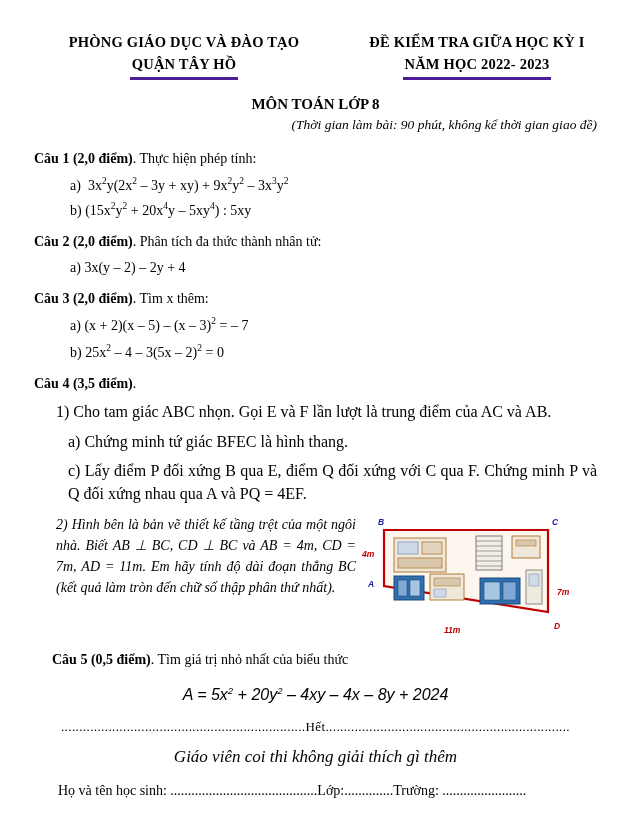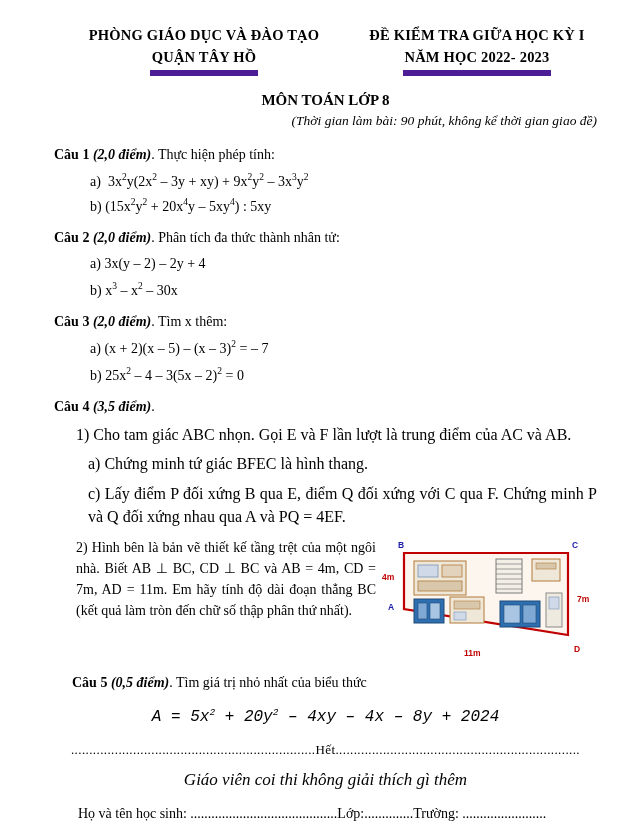--- a/index.html
+++ b/index.html
@@ -13,21 +13,22 @@
     font-family: "Liberation Serif", serif;
     color: #000000;
     position: relative;
     overflow: hidden;
   }
   .page {
     width: 639px;
     height: 663px;
     position: relative;
     box-sizing: border-box;
-    padding: 24px 42px 10px 54px;
+    padding: 24px 42px 10px 34px;
+    margin-top: 7px;
   }
   
   .header {
     display: flex;
     flex-direction: row;
     justify-content: space-between;
     align-items: flex-start;
   }
   .hdr-col {
     text-align: center;
@@ -36,21 +37,21 @@
   .hdr-col.right { width: 240px; text-align: center; }
   .hdr-line {
     font-weight: bold;
     font-size: 14.5px;
     letter-spacing: .2px;
     line-height: 1.55;
     text-transform: uppercase;
   }
   .hdr-line.underlined {
     display: inline-block;
-    border-bottom: 6px solid #4c1d95;
+    border-bottom: 3px solid #4c1d95;
     padding: 0 2px 1px 2px;
   }
   .subject {
     text-align: center;
     font-weight: bold;
     font-size: 15px;
     margin-top: 16px;
     text-transform: uppercase;
   }
   .timing {
@@ -67,21 +68,20 @@
   }
   .q-head {
     margin-top: 11px;
     font-size: 14px;
   }
   .q-head .q-label {
     font-weight: bold;
   }
   .q-head .q-points {
     font-weight: bold;
-    font-style: italic;
   }
   .item {
     margin-top: 7px;
     margin-left: 36px;
     font-size: 14px;
   }
   .item.tight { margin-top: 5px; }
   .sub-para {
     margin-top: 7px;
     margin-left: 22px;
@@ -95,20 +95,21 @@
     font-size: 9.5px;
     vertical-align: super;
     line-height: 0;
   }
   
   .fig-block {
     margin-top: 8px;
     display: flex;
     flex-direction: row;
     align-items: flex-start;
+    font-style: italic;
   }
   .fig-text {
     width: 300px;
     margin-left: 22px;
     text-align: justify;
     font-size: 14px;
     line-height: 1.5;
   }
   .fig-wrap {
     position: relative;
@@ -129,21 +130,21 @@
     position: absolute;
     left: 18px;
     top: 10px;
     width: 172px;
     height: 98px;
   }
   
   .formula {
     margin-top: 14px;
     text-align: center;
-    font-family: Liberation Mono, monospace;
+    font-family: Liberation Sans, sans-serif;
     font-style: italic;
     font-size: 16px;
   }
   .dots-line {
     margin-top: 12px;
     font-size: 13px;
     text-align: center;
     letter-spacing: .4px;
     white-space: nowrap;
     overflow: hidden;
@@ -187,21 +188,20 @@
       <span> </span><span class="q-points">(2,0 điểm)</span><span>. Thực hiện phép tính:</span>
     </div>
     <div class="item">a)&nbsp; 3x<sup>2</sup>y(2x<sup>2</sup> – 3y + xy) + 9x<sup>2</sup>y<sup>2</sup> – 3x<sup>3</sup>y<sup>2</sup></div>
     <div class="item tight">b) (15x<sup>2</sup>y<sup>2</sup> + 20x<sup>4</sup>y – 5xy<sup>4</sup>) : 5xy</div>
 
     <div class="q-head">
       <span class="q-label">Câu 2</span>
       <span> </span><span class="q-points">(2,0 điểm)</span><span>. Phân tích đa thức thành nhân tử:</span>
     </div>
     <div class="item">a) 3x(y – 2) – 2y + 4</div>
-    <div class="item">b) x<sup>3</sup> – x<sup>2</sup> – 30x</div>
 
     <div class="q-head">
       <span class="q-label">Câu 3</span>
       <span> </span><span class="q-points">(2,0 điểm)</span><span>. Tìm x thêm:</span>
     </div>
     <div class="item">a) (x + 2)(x – 5) – (x – 3)<sup>2</sup> = – 7</div>
     <div class="item">b) 25x<sup>2</sup> – 4 – 3(5x – 2)<sup>2</sup> = 0</div>
 
     <div class="q-head">
       <span class="q-label">Câu 4</span>
@@ -247,21 +247,21 @@
           <rect x="136" y="14" width="20" height="6" fill="#d9c7ab" stroke="#b07a3a" stroke-width=".6"></rect>
 
           <rect x="146" y="44" width="16" height="34" fill="#eeeadf" stroke="#8a8a8a" stroke-width="1"></rect>
           <rect x="149" y="48" width="10" height="12" fill="#cfd9e8" stroke="#7a93b5" stroke-width=".6"></rect>
         </svg>
         <div class="fig-label" style="left:16px; top:0px;">B</div>
         <div class="fig-label" style="left:190px; top:0px;">C</div>
         <div class="fig-label" style="left:6px; top:62px;">A</div>
         <div class="fig-label red" style="left:192px; top:104px;">D</div>
         <div class="fig-label red" style="left:0px; top:32px;">4m</div>
-        <div class="fig-label red" style="left:195px; top:54px;">7m</div>
+        <div class="fig-label red" style="left:195px; top:70px;">7m</div>
         <div class="fig-label red" style="left:82px; top:108px;">11m</div>
       </div>
     </div>
 
     <div class="q-head" style="margin-top:14px; margin-left:18px;">
       <span class="q-label">Câu 5</span>
       <span> </span><span class="q-points">(0,5 điểm)</span><span>. Tìm giá trị nhỏ nhất của biểu thức</span>
     </div>
     <div class="formula">
       <span>A</span>

